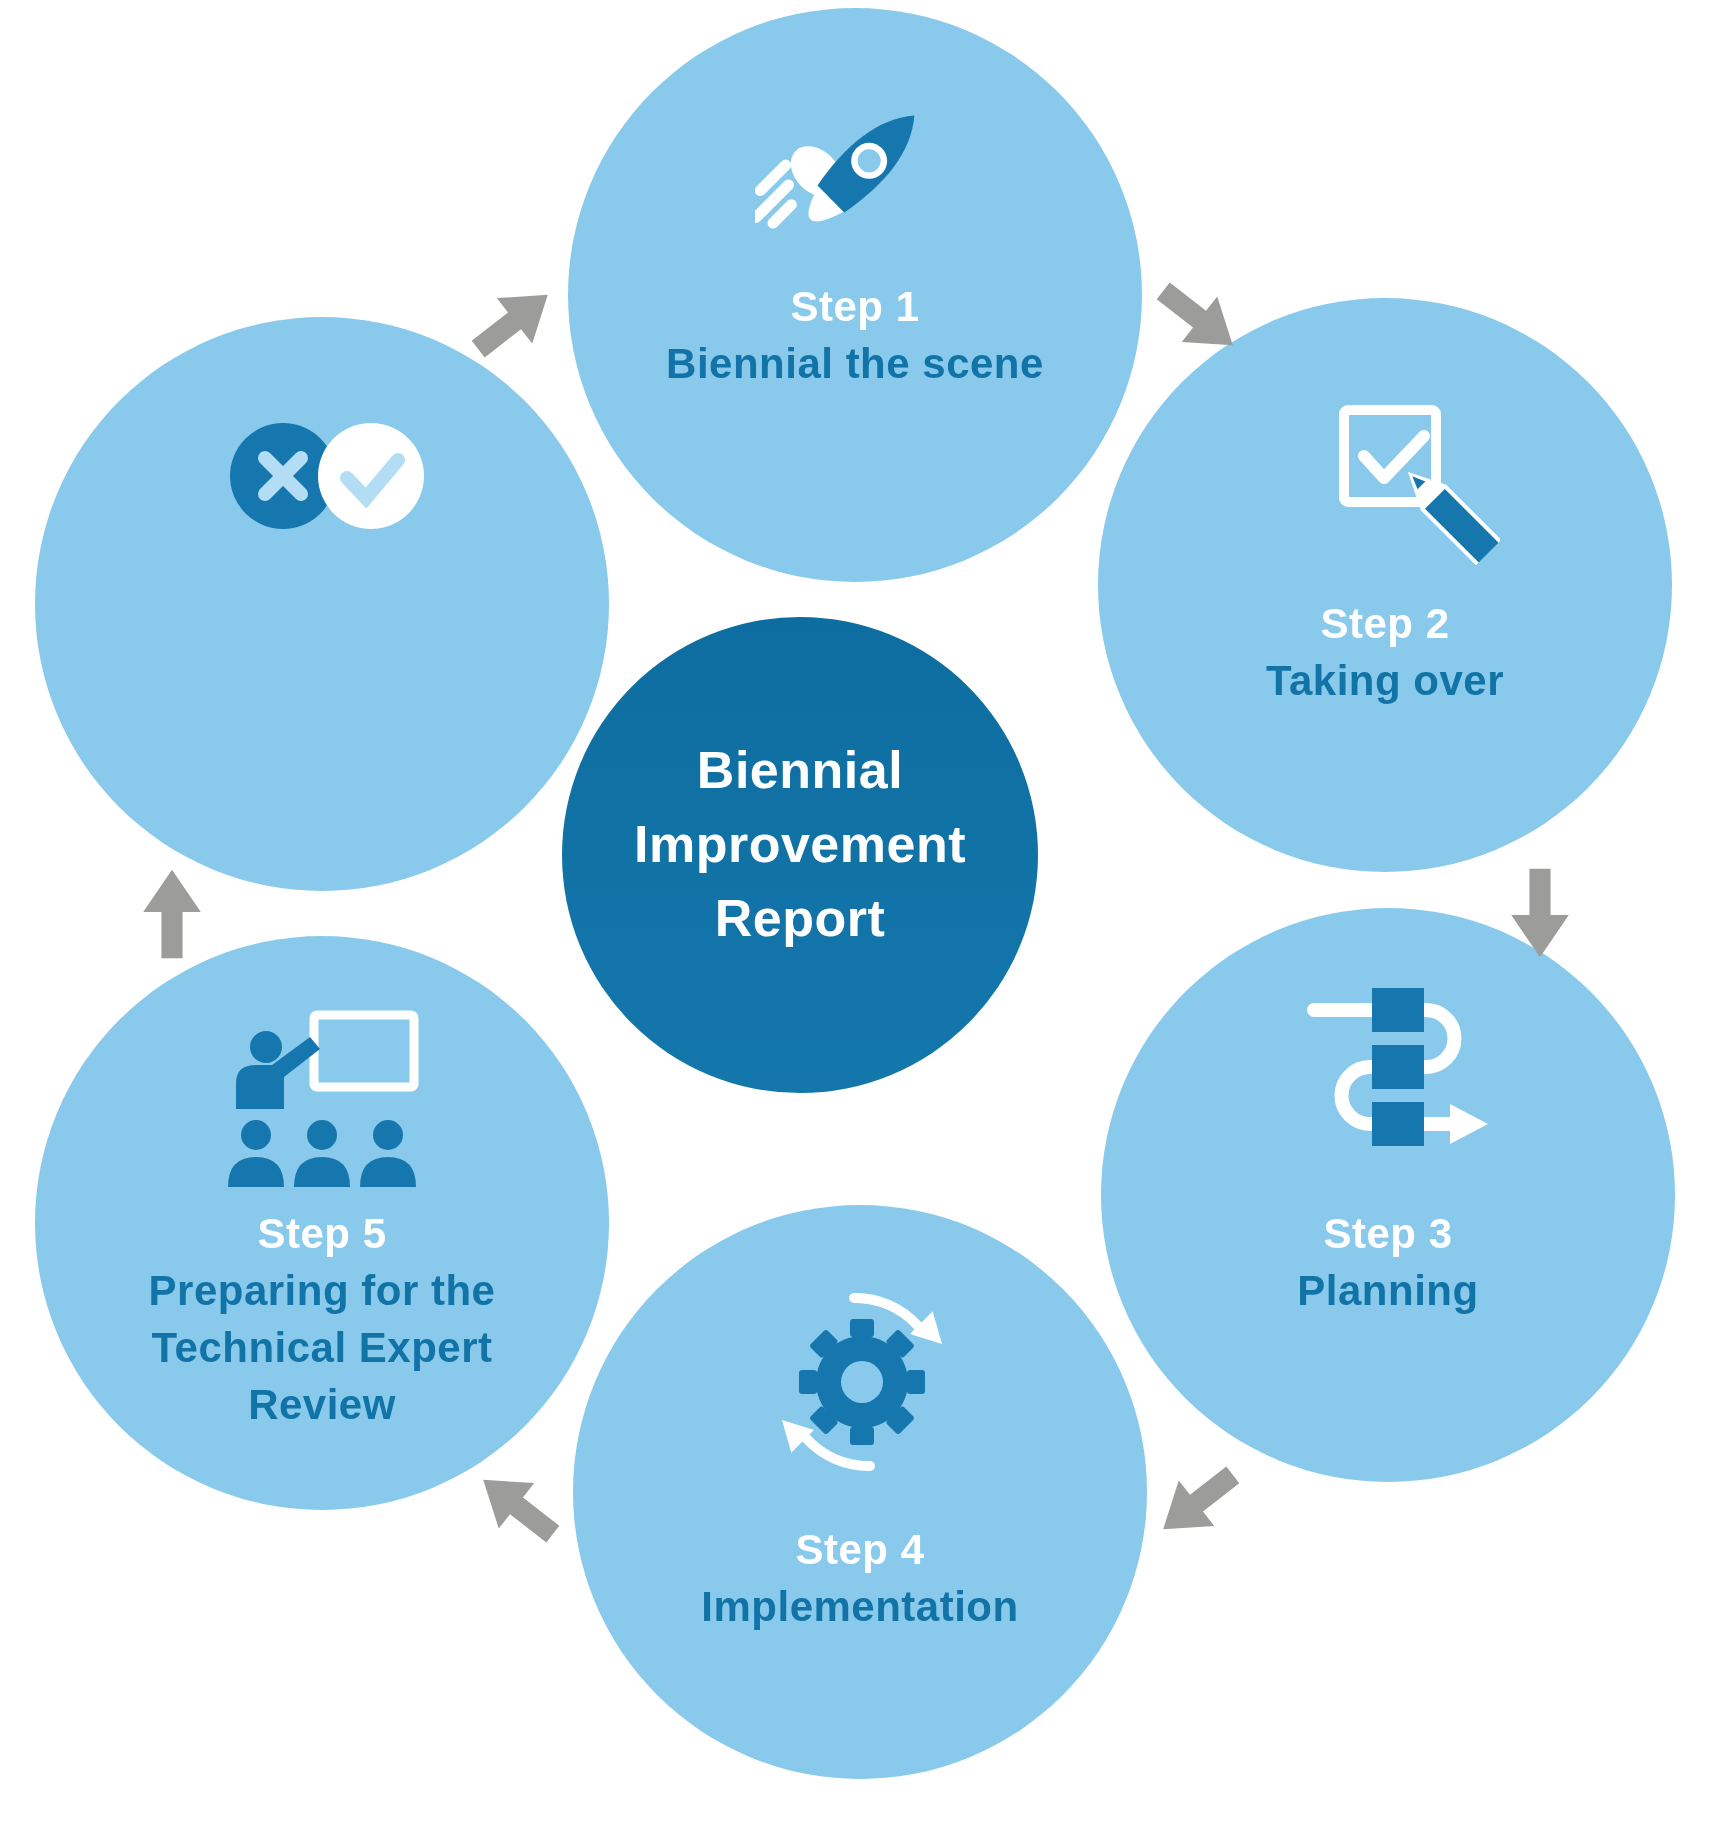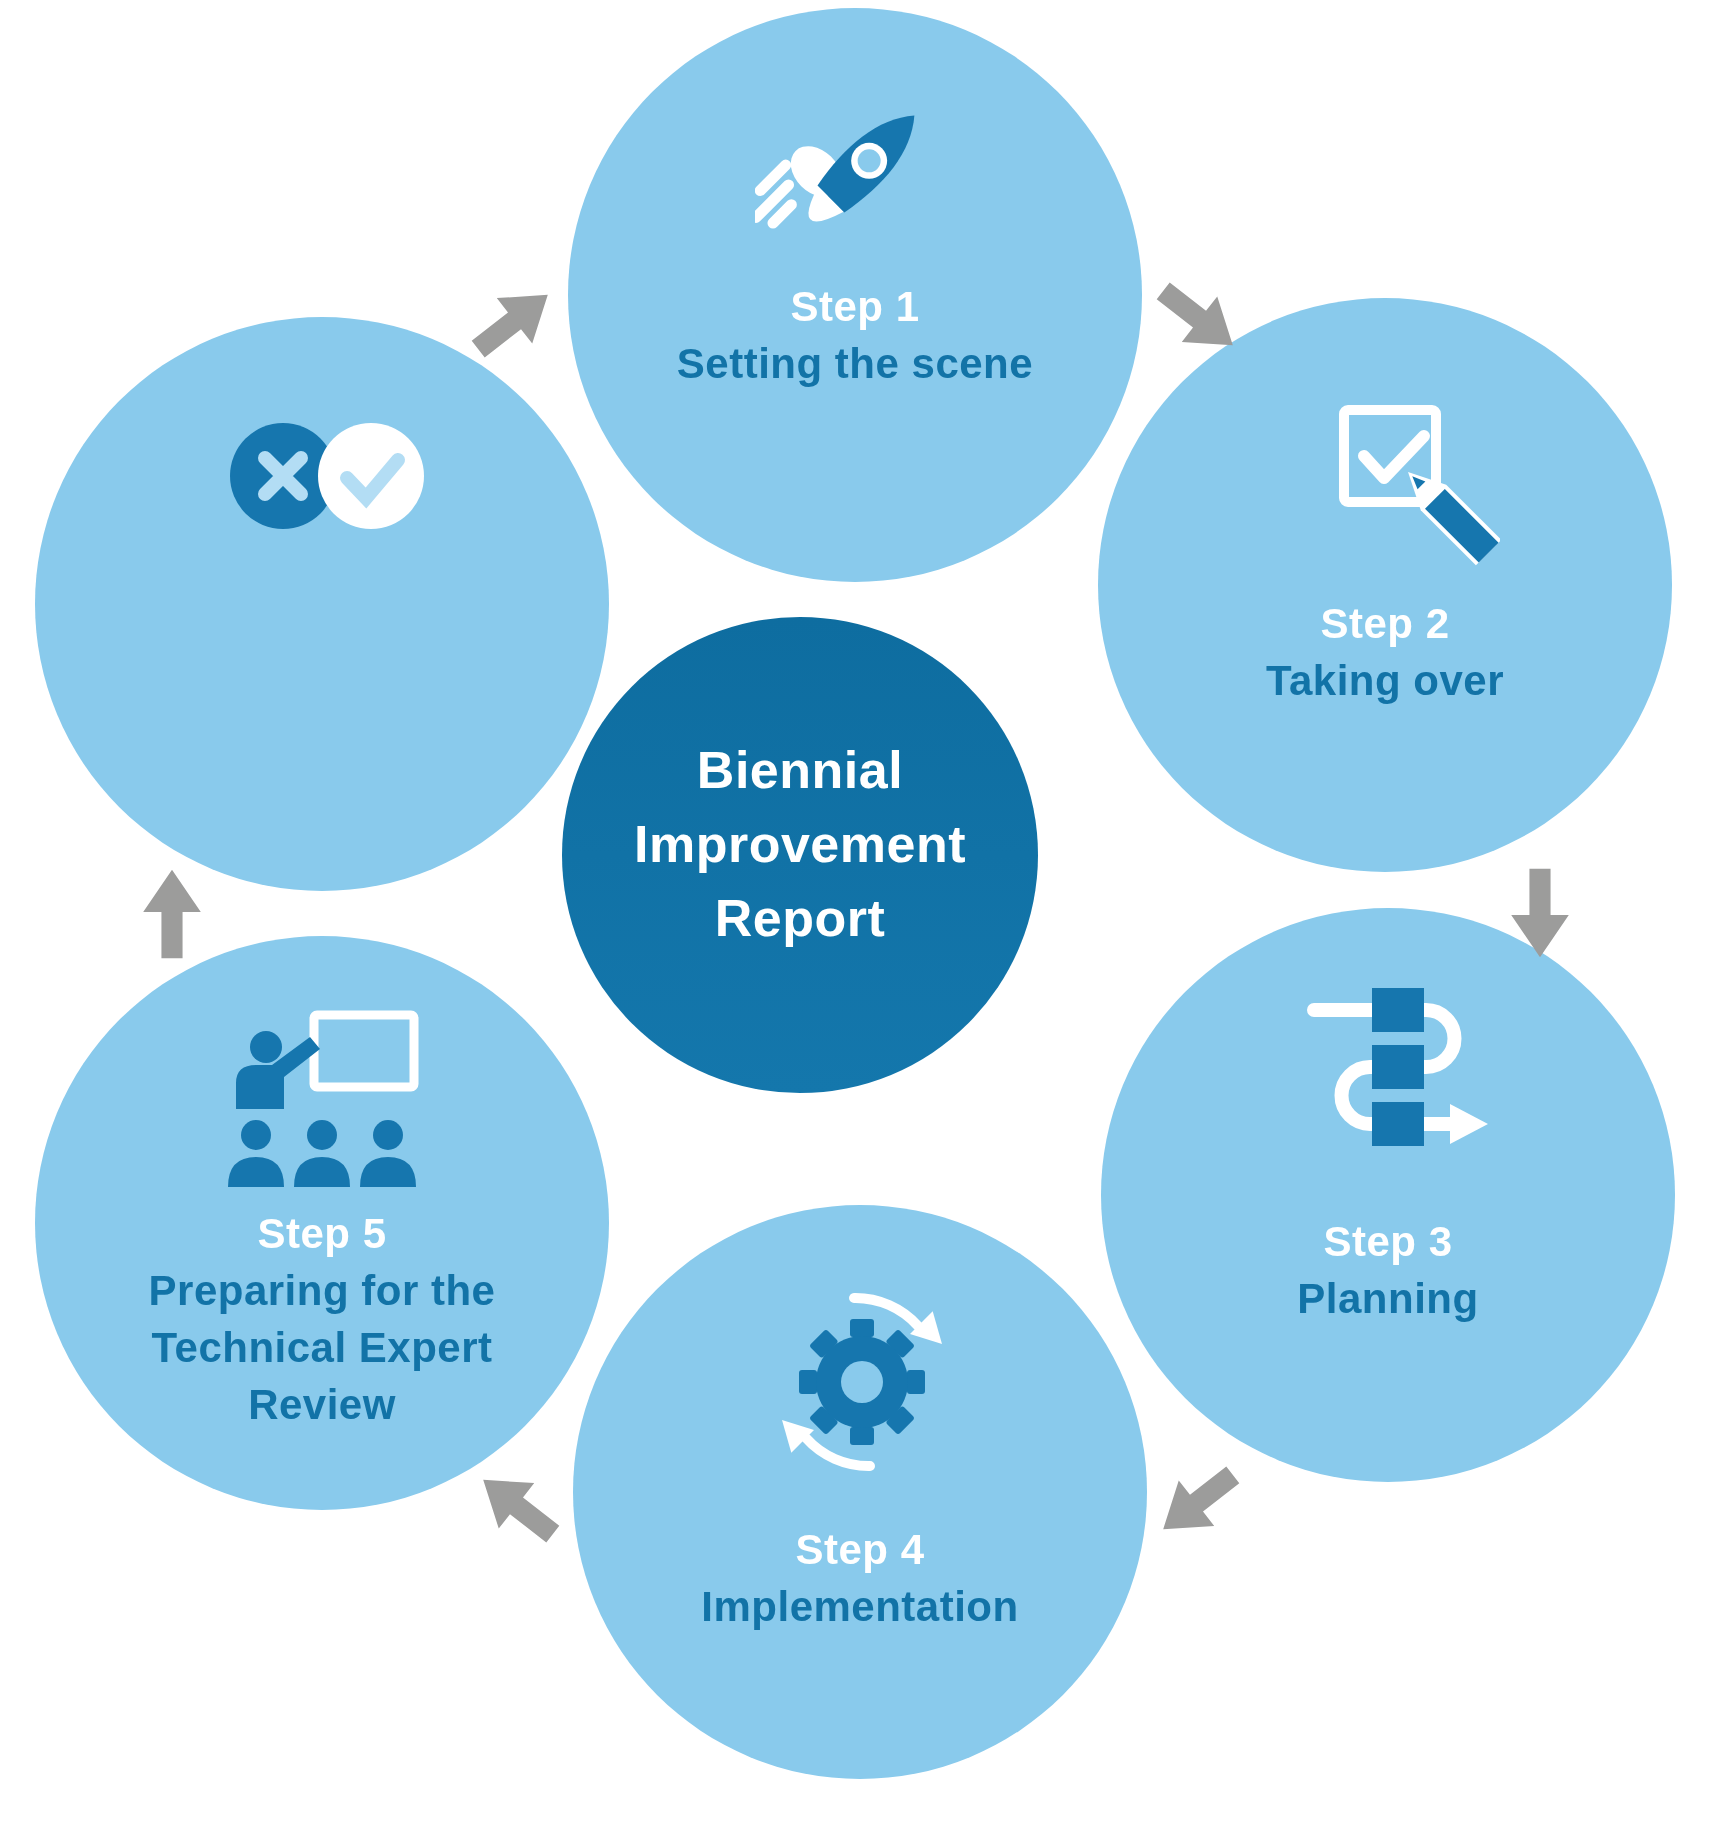--- a/index.html
+++ b/index.html
@@ -41,21 +41,21 @@
         <ellipse class="ic-white" cx="-30" cy="25" rx="29" ry="21"></ellipse>
         <path class="ic-white" d="M-18,34 Q0,92 18,34 Z"></path>
         <path class="ic-dark" d="M0,-84 C24,-56 28,-14 19,34 L-19,34 C-28,-14 -24,-56 0,-84 Z"></path>
         <circle class="ic-white" cx="0" cy="-20" r="18"></circle>
         <circle class="fill-bg" cx="0" cy="-20" r="11.5"></circle>
         <path class="st-white" stroke-width="11" d="M-56,42 V78 M-40,54 V100 M-24,66 V92"></path>
       </g>
     </svg>
     <div class="step-text" style="top:270px;">
       <div class="step-label">Step 1</div>
-      <div class="step-sublabel">Setting the scene</div>
+      <div class="step-sublabel">Biennial the scene</div>
     </div>
   </div>
 
   <div class="step-circle" style="left:1098px;top:298px;">
     <svg class="icon" style="left:202px;top:72px;" width="200" height="200" viewBox="-100 -100 200 200">
       <rect class="st-white" stroke-width="10" x="-56" y="-60" width="92" height="92" rx="4"></rect>
       <path class="st-white" stroke-width="12" d="M-36,-14 L-16,8 L24,-34"></path>
       <g transform="translate(54.7,48.7) rotate(-45)">
         <path class="ic-white" d="M0,-66 L-18,-30 V48 H18 V-30 Z"></path>
         <path class="ic-dark" d="M0,-60 L-5.5,-47 H5.5 Z"></path>
@@ -69,21 +69,21 @@
   </div>
 
   <div class="step-circle" style="left:1101px;top:908px;">
     <svg class="icon" style="left:197px;top:59px;" width="200" height="200" viewBox="-100 -100 200 200">
       <path class="st-white" stroke-width="14" d="M-84,-57 H28 A28.5 28.5 0 0 1 28,0 H-28 A28.5 28.5 0 0 0 -28,57 H52"></path>
       <path class="ic-white" d="M52,37 L90,57 L52,77 Z"></path>
       <rect class="ic-dark" x="-26" y="-79" width="52" height="44"></rect>
       <rect class="ic-dark" x="-26" y="-22" width="52" height="44"></rect>
       <rect class="ic-dark" x="-26" y="35" width="52" height="44"></rect>
     </svg>
-    <div class="step-text" style="top:297px;margin-top:8px;">
+    <div class="step-text" style="top:297px;">
       <div class="step-label">Step 3</div>
       <div class="step-sublabel">Planning</div>
     </div>
   </div>
 
   <div class="step-circle" style="left:573px;top:1205px;">
     <svg class="icon" style="left:189px;top:77px;" width="200" height="200" viewBox="-100 -100 200 200">
       <g class="ic-dark">
         <g>
             <rect x="-12" y="-63" width="24" height="18" rx="3"></rect>

